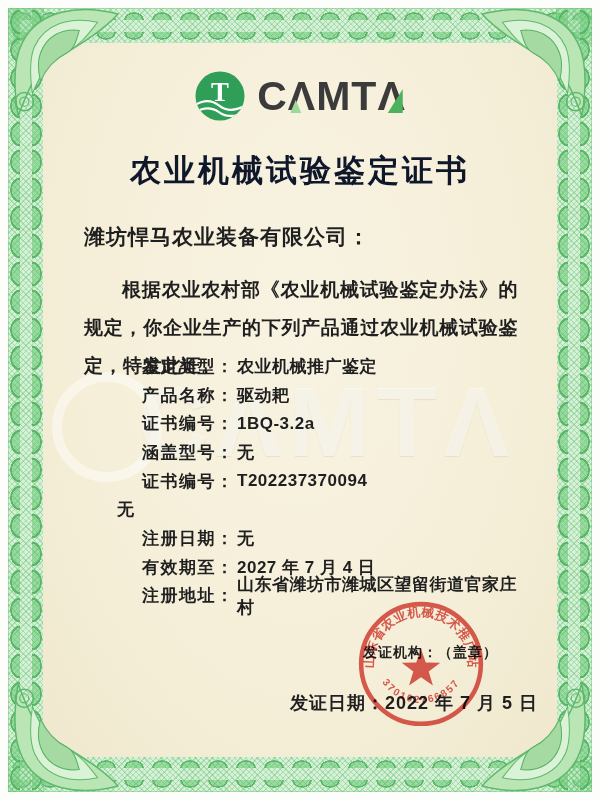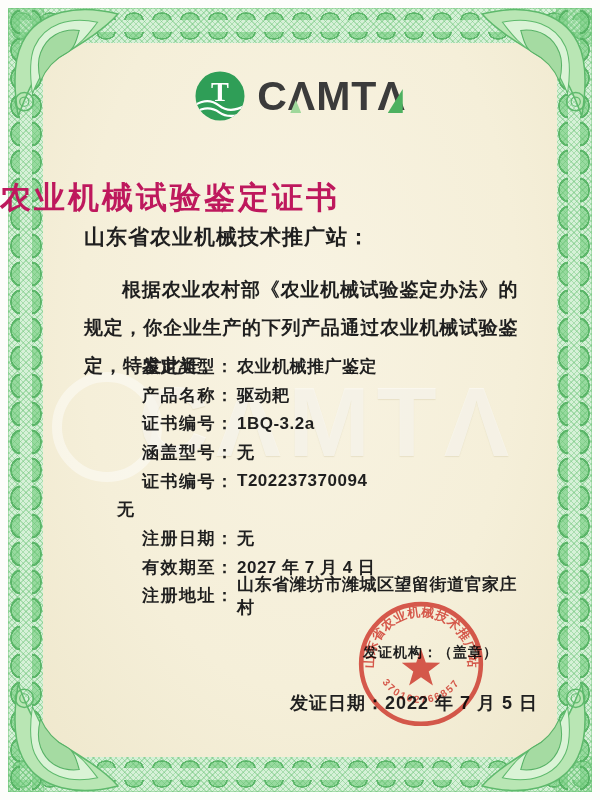--- a/index.html
+++ b/index.html
@@ -69,23 +69,23 @@
     display:flex; justify-content:center; align-items:center; gap:11px; }
   .logo-mark { width:52px; height:52px; }
   .logo-text { position:relative; font-size:41px; font-weight:bold; color:#3b3b3b;
     letter-spacing:1px; line-height:52px; }
   .tri { position:absolute; }
   .tri.small { left:33px; bottom:9px; width:11px; height:13px;
     background:#9fd89b; clip-path:polygon(50% 0,100% 100%,0 100%); }
   .tri.big { right:3px; bottom:9px; width:15px; height:24px;
     background:#4db160; clip-path:polygon(100% 0,100% 100%,0 100%); }
 
-  .title { position:absolute; top:150px; left:0; width:100%; text-align:left;
+  .title { position:absolute; top:150px; left:0; width:100%; text-align:center;
     font-family:"Liberation Serif", serif; font-size:31px; font-weight:bold;
-    letter-spacing:3px; color:#be185d;margin-top:27px; }
+    letter-spacing:3px; color:#0f172a; }
 
   .addressee { position:absolute; top:223px; left:84px;
     font-size:21px; font-weight:bold; letter-spacing:1px; }
 
   .body-par { position:absolute; top:271px; left:84px; width:434px;
     font-size:19px; font-weight:600; line-height:38px; text-indent:2em;
     text-align:justify; letter-spacing:0.5px; }
 
   .fields { position:absolute; top:352px; left:117px; width:400px; }
   .field-row { height:28.7px; display:flex; align-items:center;
@@ -171,21 +171,21 @@
       </svg>
       <div class="logo-text">
         <span>CΛMTΛ</span>
         <span class="tri small"></span>
         <span class="tri big"></span>
       </div>
     </div>
 
     <div class="title">农业机械试验鉴定证书</div>
 
-    <div class="addressee">山东省农业机械技术推广站：</div>
+    <div class="addressee">潍坊悍马农业装备有限公司：</div>
 
     <div class="body-par">根据农业农村部《农业机械试验鉴定办法》的规定，你企业生产的下列产品通过农业机械试验鉴定，特发此证。</div>
 
     <div class="fields">
       <div class="field-row">
         <span class="f-label">鉴定类型：</span>
         <span class="f-value">农业机械推广鉴定</span>
       </div>
       <div class="field-row">
         <span class="f-label">产品名称：</span>

